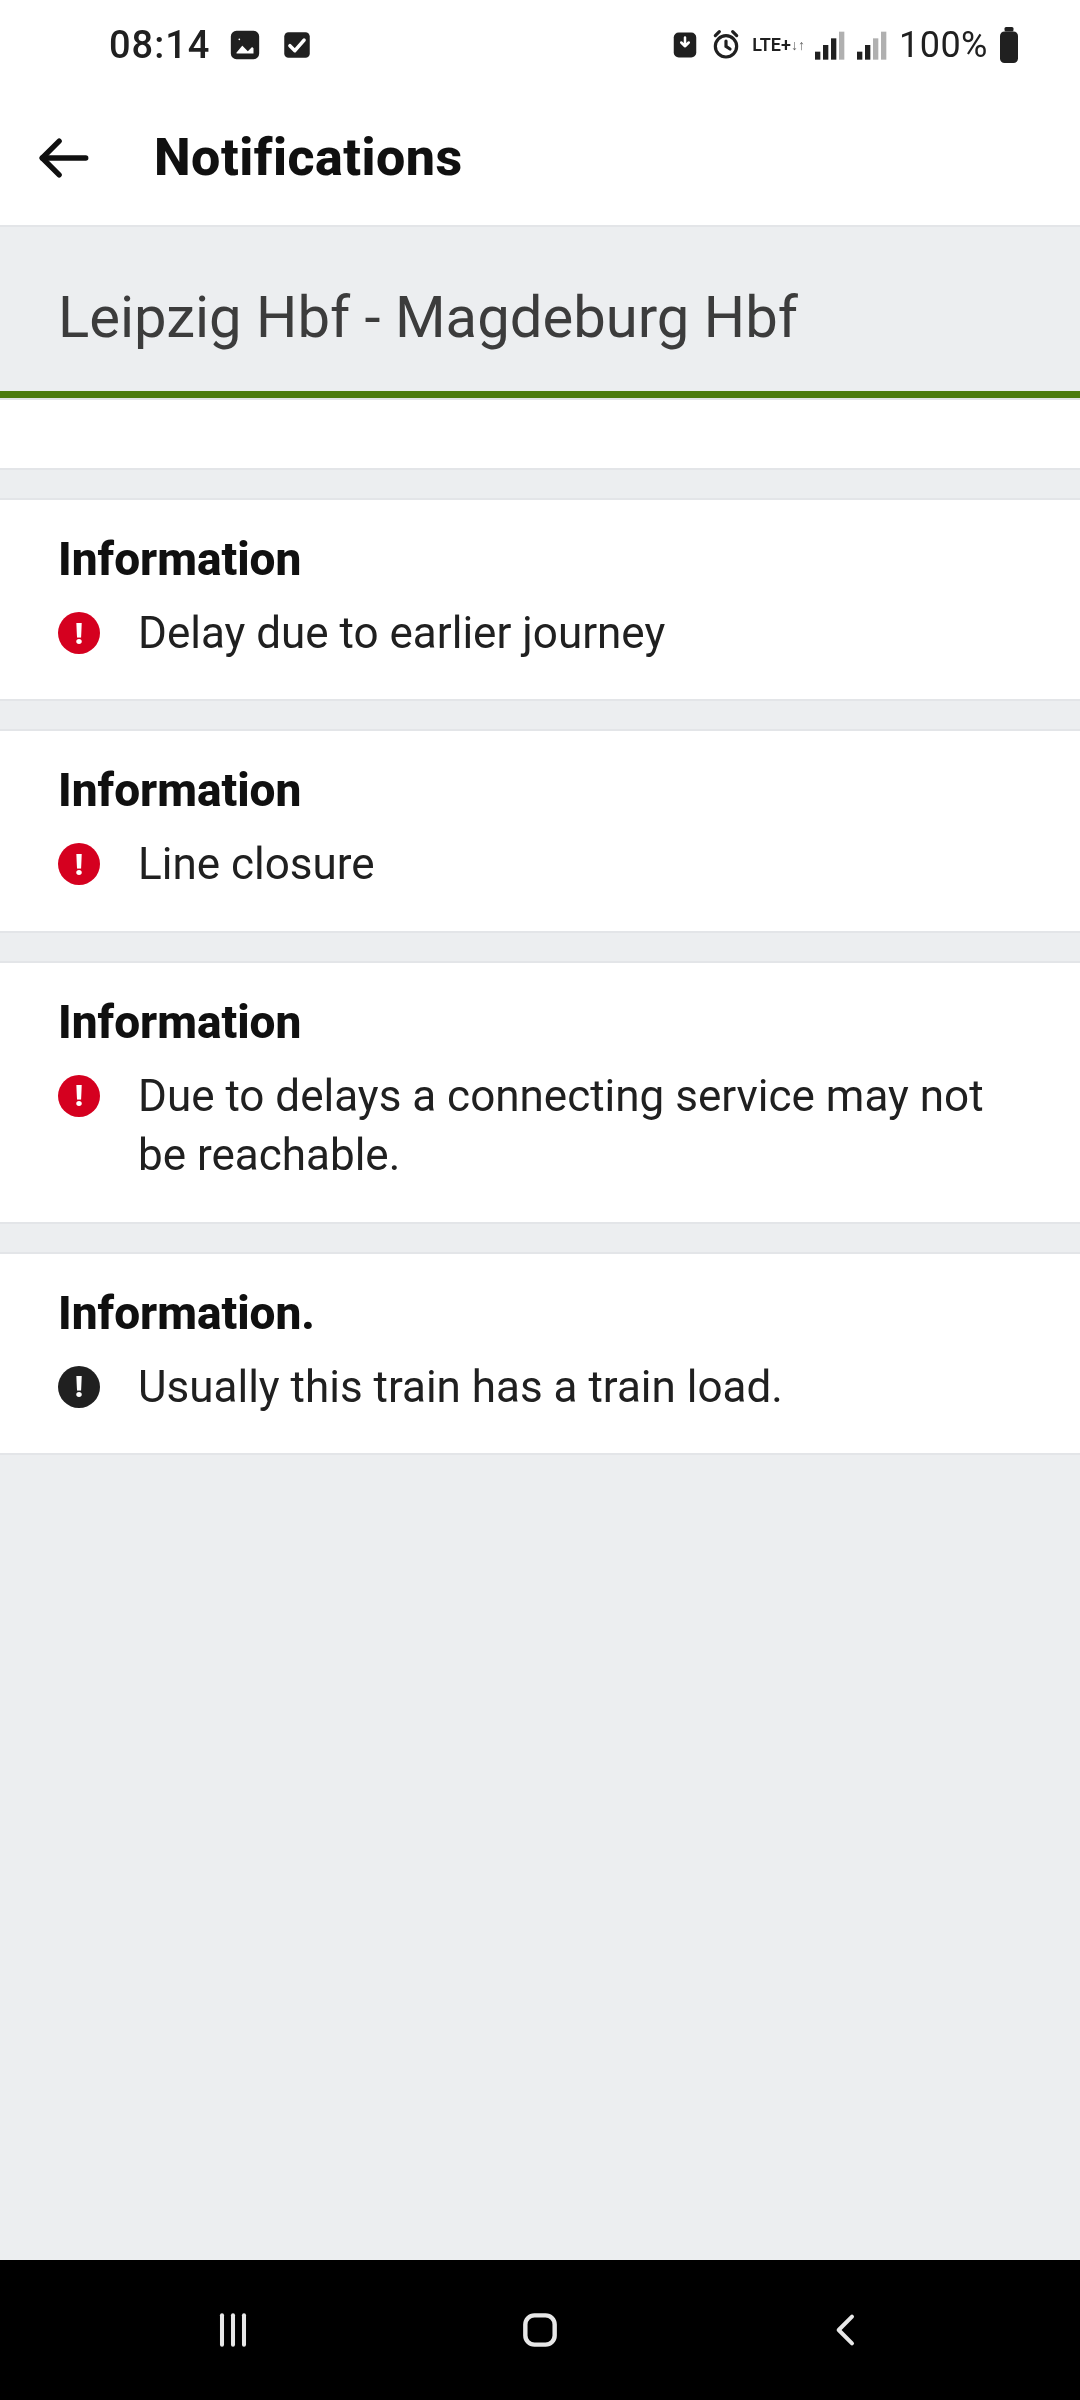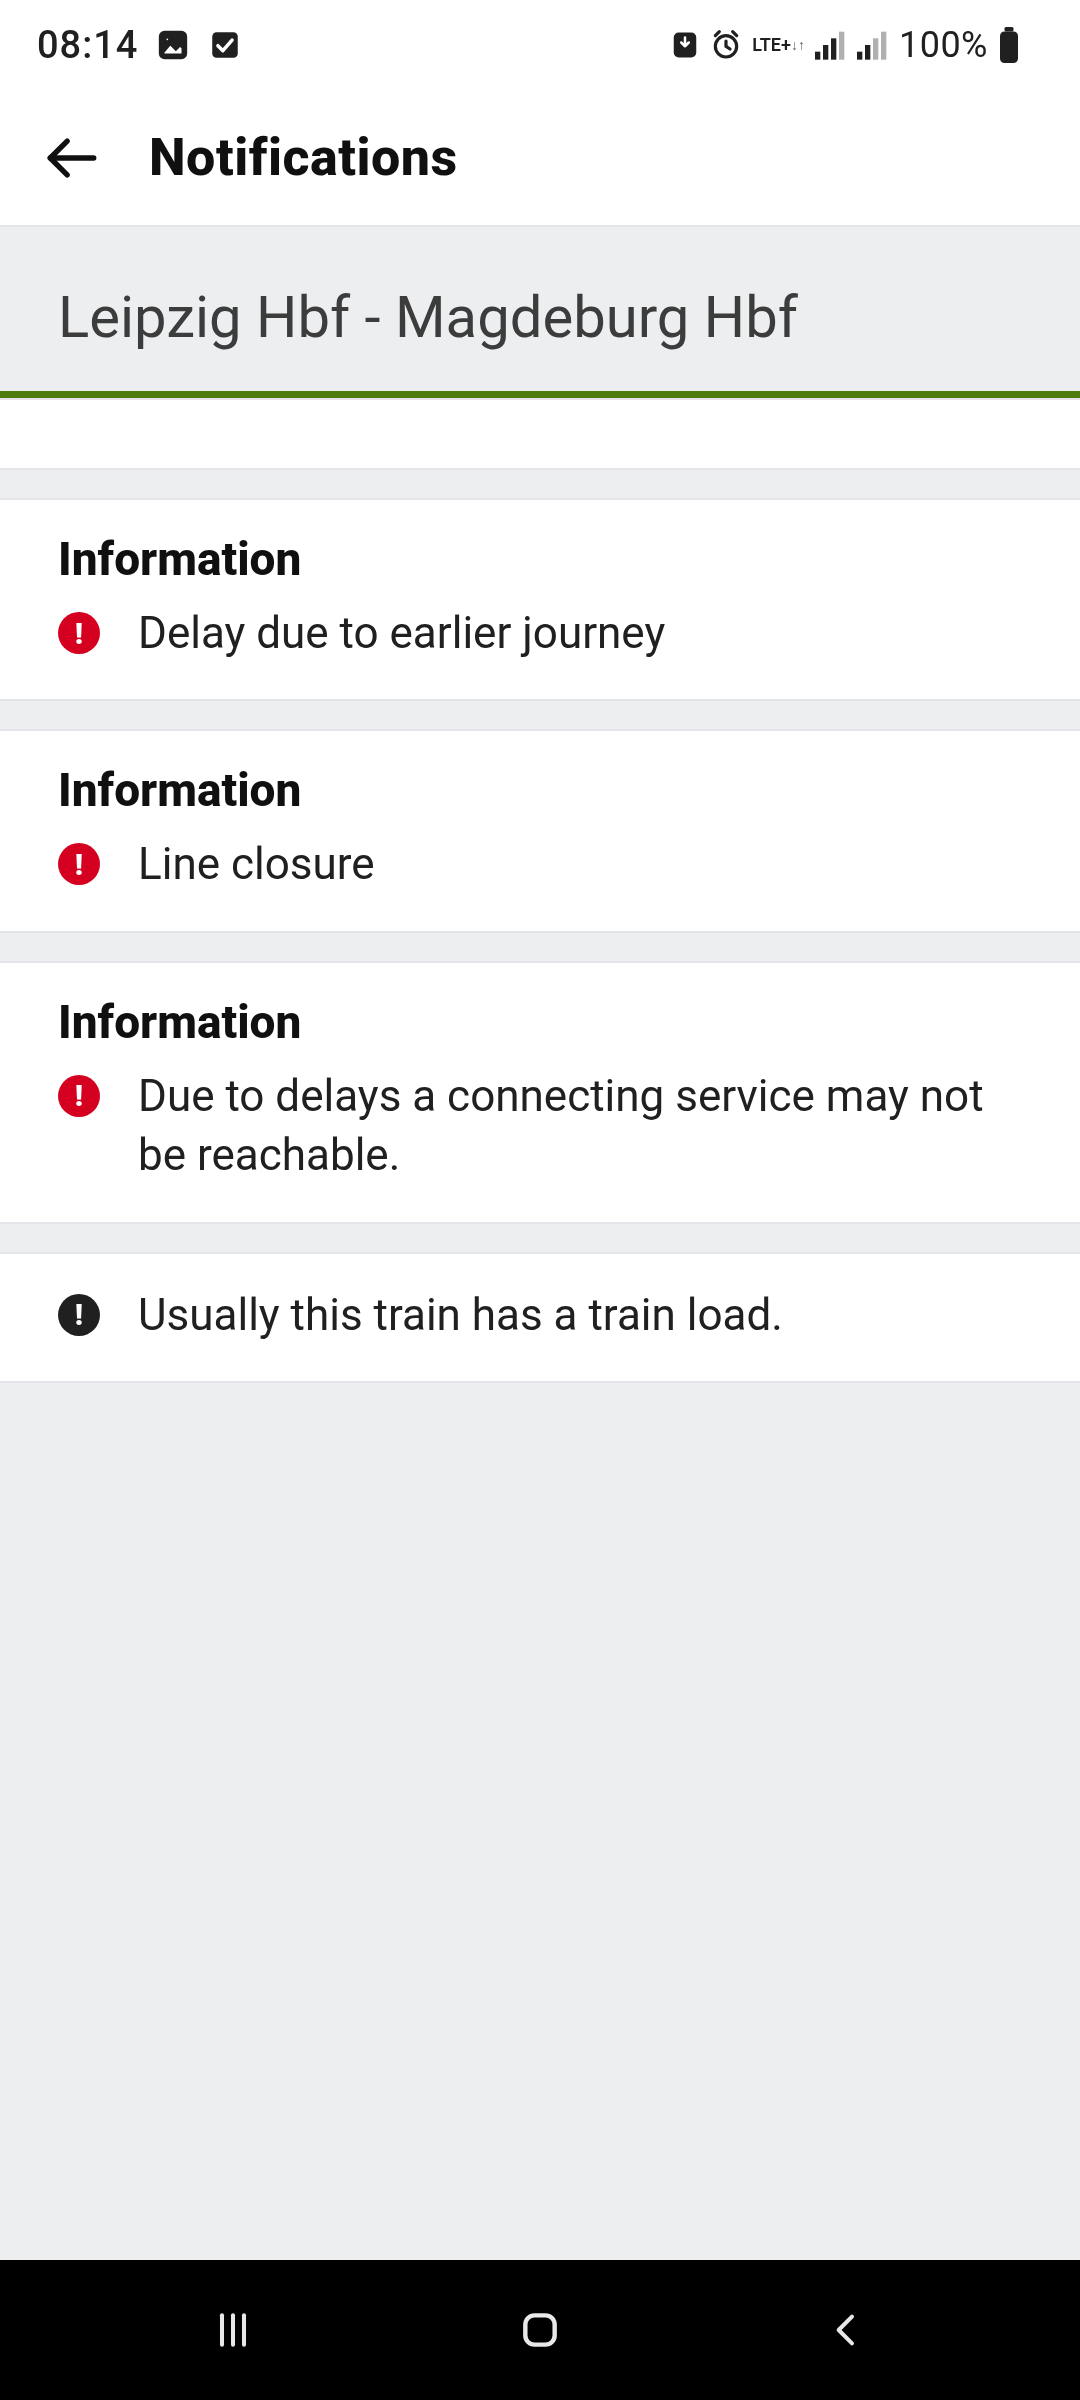--- a/index.html
+++ b/index.html
@@ -6,40 +6,40 @@
     html, body { width: 1080px; height: 2400px; font-family: -apple-system, BlinkMacSystemFont, "Segoe UI", Roboto, Arial, sans-serif; }
     body { display: flex; flex-direction: column; background: #eceef0; }
 
     
     .status-bar {
       height: 90px;
       background: #ffffff;
       display: flex;
       align-items: center;
       justify-content: space-between;
-      padding: 0 60px 0 37px;
+      padding: 0 60px 0 109px;
       font-size: 38px;
       color: #202020;
     }
     .status-left { display: flex; align-items: center; gap: 18px; font-weight: 500; letter-spacing: 1px; }
     .status-right { display: flex; align-items: center; gap: 10px; font-weight: 400; }
     .status-right .pct { font-size: 36px; letter-spacing: 0.5px; }
     .mini-icon { display: inline-flex; }
     .lte-stack { display: inline-flex; flex-direction: row; align-items: center; line-height: 0.9; }
     .lte-top { font-size: 18px; font-weight: 600; }
     .lte-bot { font-size: 14px; opacity: 0.7; }
 
     
     .app-bar {
       height: 135px;
       background: #ffffff;
       display: flex;
       align-items: center;
-      padding-left: 40px;
-      gap: 45px;
+      padding-left: 32px;
+      gap: 58px;
     }
     .app-bar .back { width: 64px; height: 64px; display: inline-flex; align-items: center; justify-content: center; }
     .app-bar .title { font-size: 52px; font-weight: 800; color: #101010; letter-spacing: 0.5px; }
 
     
     .route-header {
       background: #eceef0;
       padding: 56px 58px 40px 58px;
       border-top: 2px solid #e3e5e8;
       border-bottom: 7px solid #4d7c0f;
@@ -203,20 +203,21 @@
 
 <div class="card">
   <div class="card-title">Information</div>
   <div class="card-body-row">
     <span class="alert-icon alert-red">!</span>
     <span class="msg">Due to delays a connecting service may not be reachable.</span>
   </div>
 </div>
 
 <div class="card" style="margin-bottom:0;">
+  <div class="card-title">Information.</div>
   <div class="card-body-row">
     <span class="alert-icon alert-black">!</span>
     <span class="msg">Usually this train has a train load.</span>
   </div>
 </div>
 
 <div class="nav-bar">
   <span class="nav-btn">
     <svg width="44" height="44" viewBox="0 0 24 24" stroke="#e8e8e8" stroke-width="2.2" stroke-linecap="round">
         <line x1="6" y1="4" x2="6" y2="20"></line>

